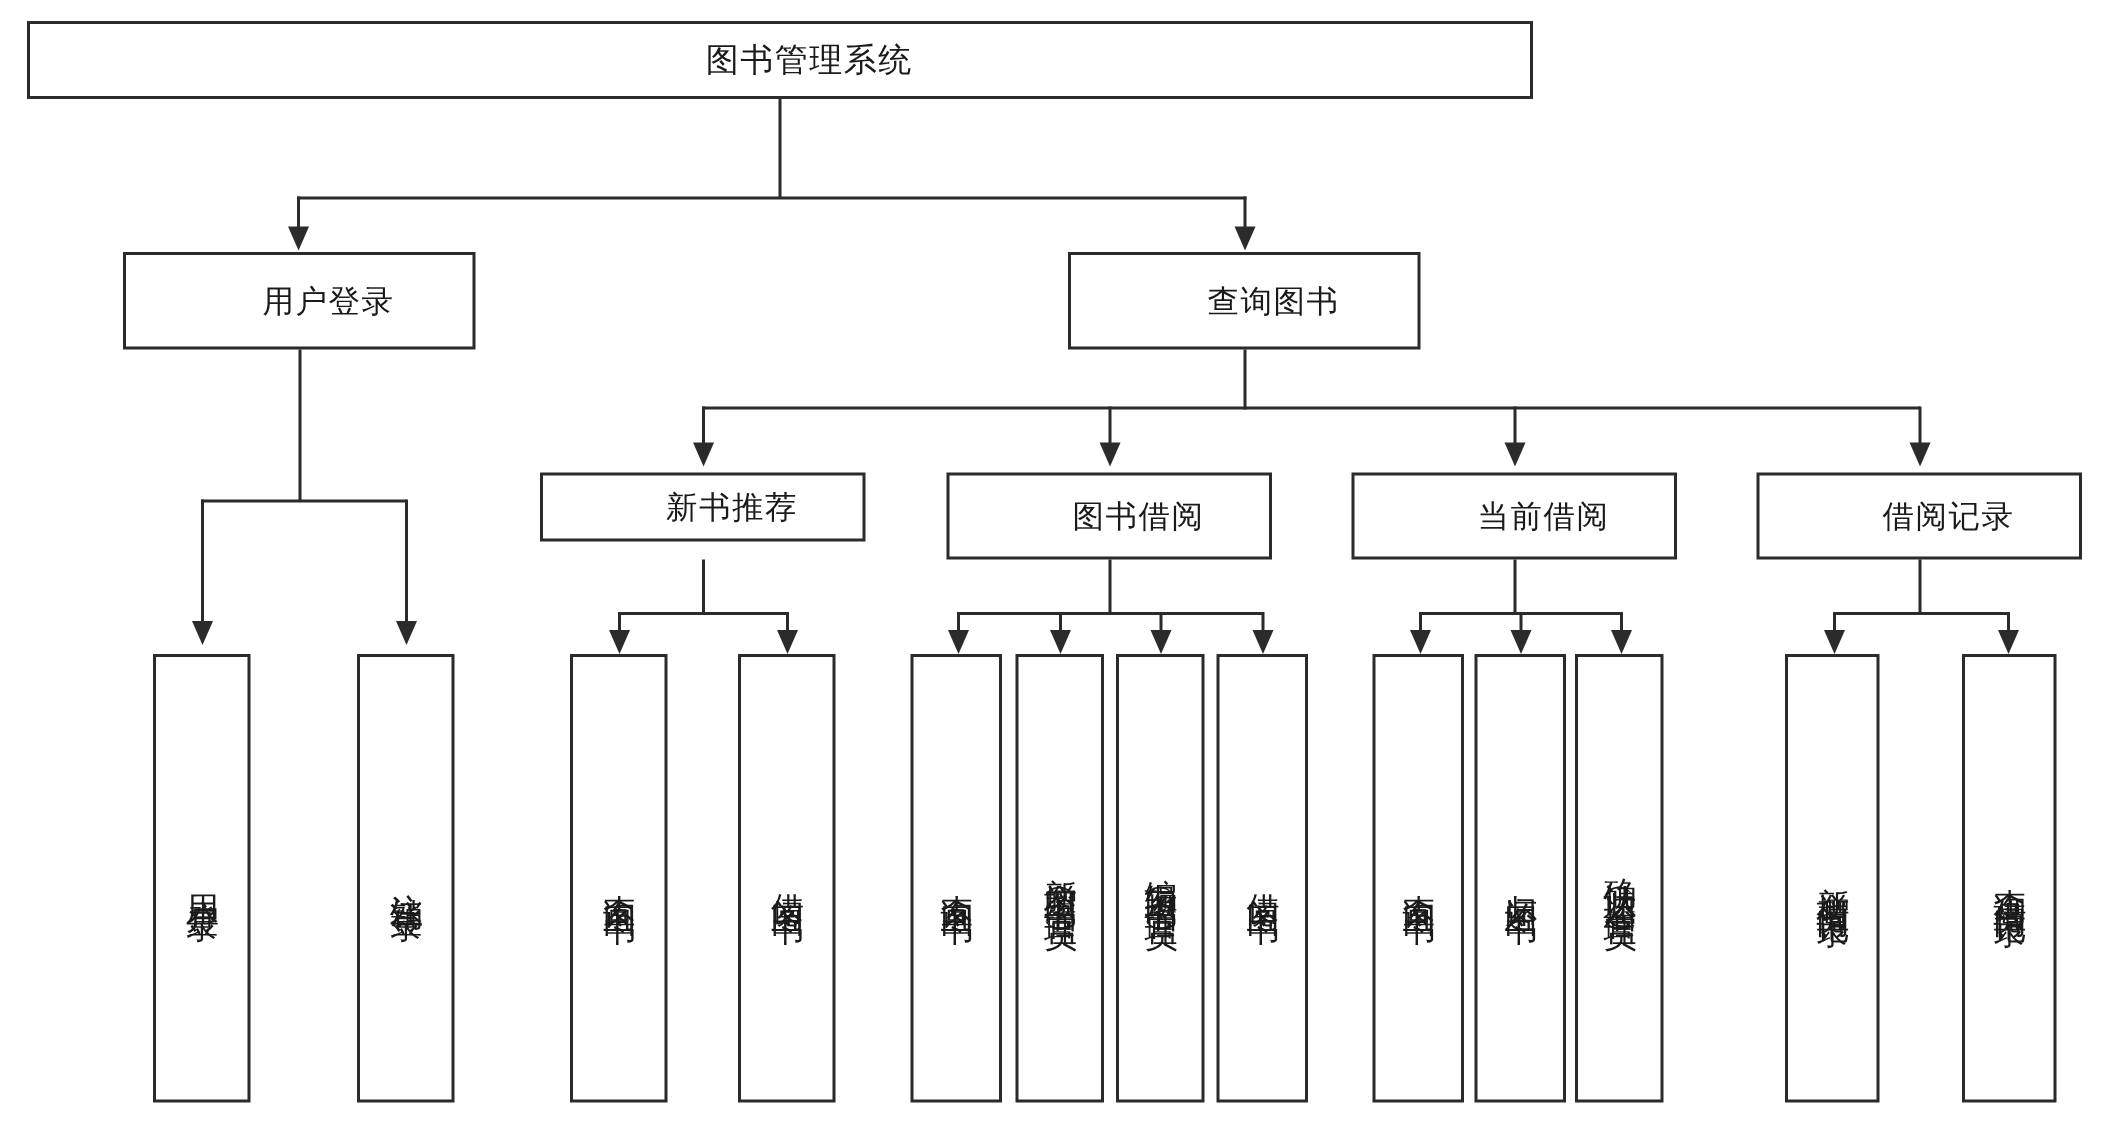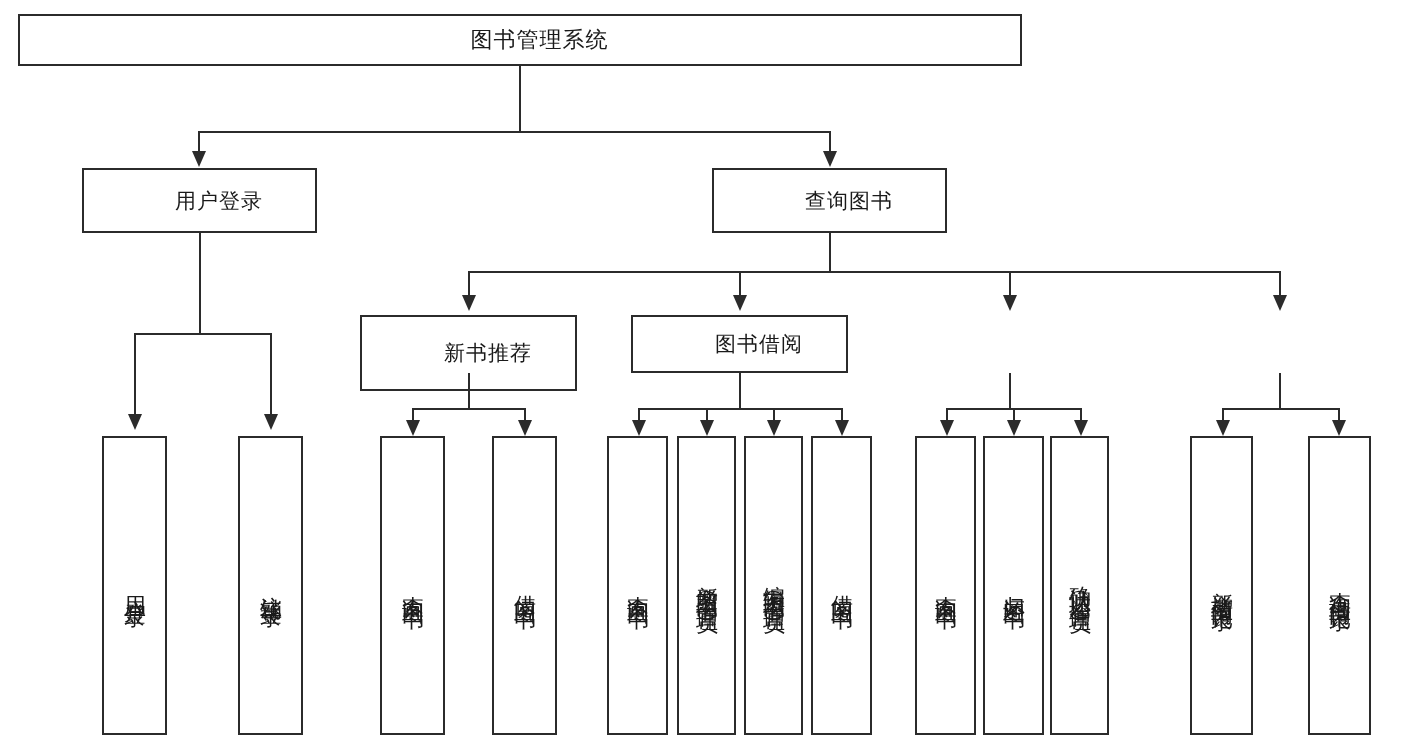--- a/index.html
+++ b/index.html
@@ -101,25 +101,31 @@
   <div class="hline" style="left:468px;top:271px;width:812px;"></div>
   <div class="vline" style="left:468px;top:271px;height:26px;"></div>
   <div class="arrow" style="left:462px;top:295px;"></div>
   <div class="vline" style="left:739px;top:271px;height:26px;"></div>
   <div class="arrow" style="left:733px;top:295px;"></div>
   <div class="vline" style="left:1009px;top:271px;height:26px;"></div>
   <div class="arrow" style="left:1003px;top:295px;"></div>
   <div class="vline" style="left:1279px;top:271px;height:26px;"></div>
   <div class="arrow" style="left:1273px;top:295px;"></div>
 
-  <div class="node h" style="left:360px;top:315px;width:217px;height:76px;">
+  <div class="node h" style="left:360px;top:315px;width:217px;height:46px;">
     <span>新书推荐</span>
   </div>
   <div class="node h" style="left:631px;top:315px;width:217px;height:58px;justify-content:center;">
     <span>图书借阅</span>
+  </div>
+  <div class="node h" style="left:901px;top:315px;width:217px;height:58px;">
+    <span>当前借阅</span>
+  </div>
+  <div class="node h" style="left:1171px;top:315px;width:217px;height:58px;">
+    <span>借阅记录</span>
   </div>
 
   <div class="vline" style="left:468px;top:373px;height:37px;"></div>
   <div class="hline" style="left:412px;top:408px;width:113px;"></div>
   <div class="vline" style="left:412px;top:408px;height:14px;"></div>
   <div class="arrow" style="left:406px;top:420px;"></div>
   <div class="vline" style="left:524px;top:408px;height:14px;"></div>
   <div class="arrow" style="left:518px;top:420px;"></div>
 
   <div class="vline" style="left:739px;top:373px;height:37px;"></div>

